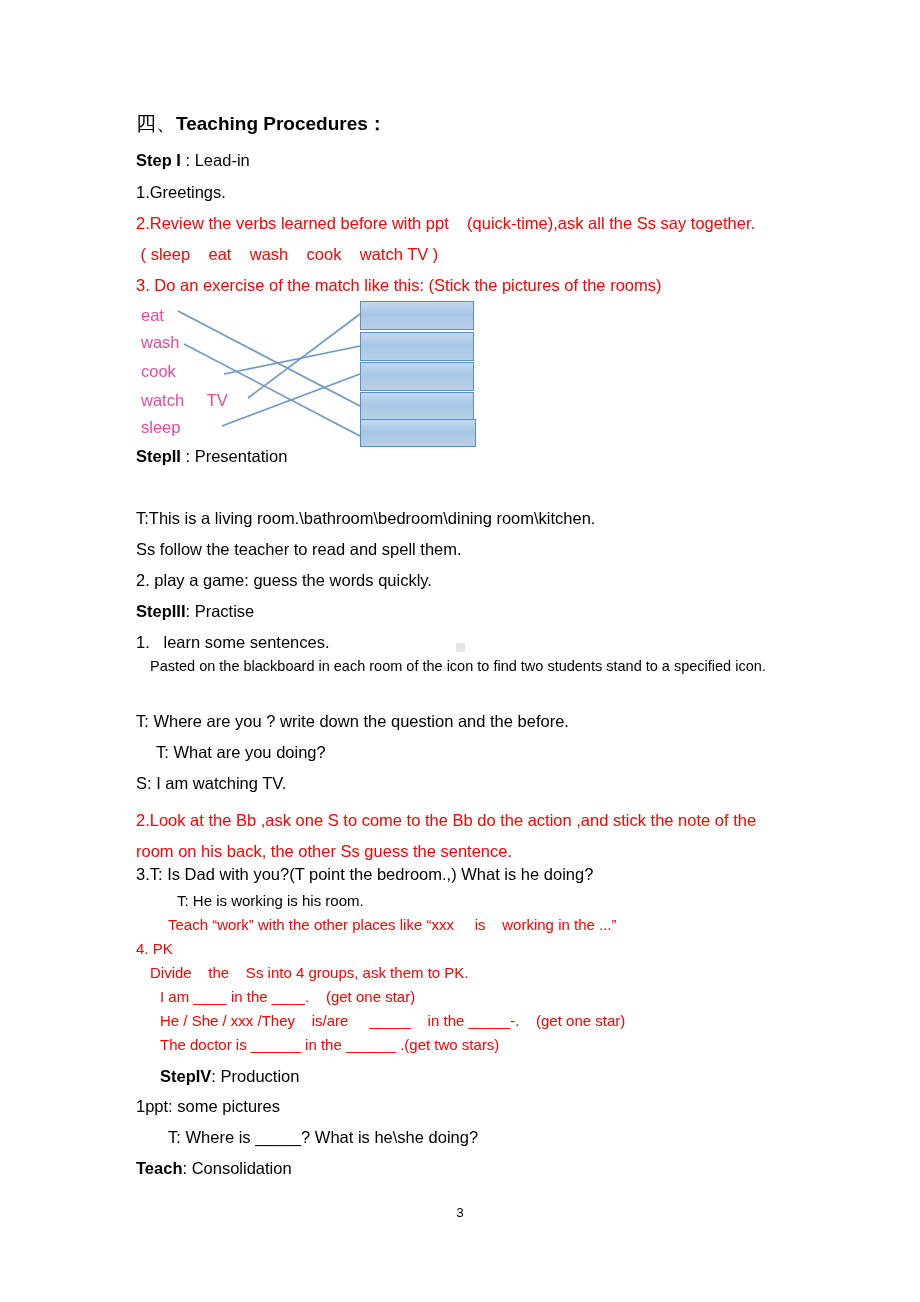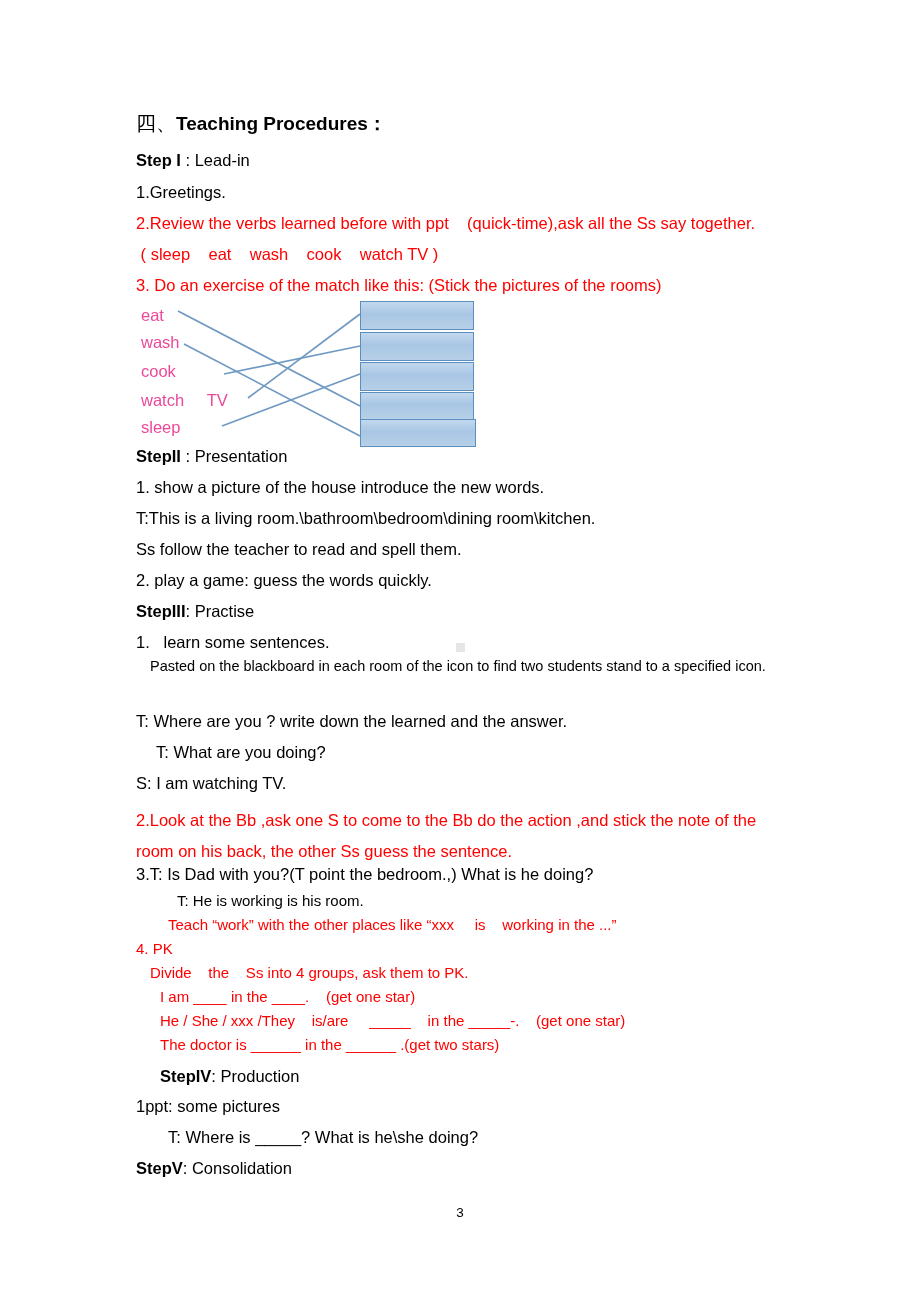--- a/index.html
+++ b/index.html
@@ -178,23 +178,20 @@
     <div class="box" style="left:224px; top:36px;  width:114px; height:29px;"></div>
     <div class="box" style="left:224px; top:66px;  width:114px; height:29px;"></div>
     <div class="box" style="left:224px; top:96px;  width:114px; height:28px;"></div>
     <div class="box" style="left:224px; top:123px; width:116px; height:28px;"></div>
   </div>
 
   <div class="content" style="top:448px;">
     <div class="ln"><span class="bb">StepII</span><span class="nb"> : Presentation</span></div>
   </div>
 
-  <div class="content" style="top:479px;">
-    <div class="ln">1. show a picture of the house introduce the new words.</div>
-  </div>
   <div class="content" style="top:510px;">
     <div class="ln">T:This is a living room.\bathroom\bedroom\dining room\kitchen.</div>
   </div>
   <div class="content" style="top:541px;">
     <div class="ln">Ss follow the teacher to read and spell them.</div>
   </div>
   <div class="content" style="top:572px;">
     <div class="ln">2. play a game: guess the words quickly.</div>
   </div>
 
@@ -206,21 +203,21 @@
     <div class="ln">1.   learn some sentences.</div>
   </div>
 
   <div class="artifact" style="left:456px; top:643px;"></div>
 
   <div class="content" style="top:657px; width:648px;">
     <div class="ln small" style="text-indent:14px;">Pasted on the blackboard in each room of the icon to find two students stand to a specified icon.</div>
   </div>
 
   <div class="content" style="top:713px;">
-    <div class="ln">T: Where are you ? write down the learned and the answer.</div>
+    <div class="ln">T: Where are you ? write down the question and the before.</div>
   </div>
   <div class="content" style="top:744px;margin-left:20px;">
     <div class="ln">T: What are you doing?</div>
   </div>
   <div class="content" style="top:775px;">
     <div class="ln">S: I am watching TV.</div>
   </div>
 
   <div class="content" style="top:805px; width:650px;">
     <div class="ln red" style="line-height:1.85; white-space:normal;">2.Look at the Bb ,ask one S to come to the Bb do the action ,and stick the note of the room on his back, the other Ss guess the sentence.</div>
@@ -261,18 +258,18 @@
   </div>
 
   <div class="content" style="top:1098px;">
     <div class="ln">1ppt: some pictures</div>
   </div>
   <div class="content" style="top:1129px;">
     <div class="ln">       T: Where is _____? What is he\she doing?</div>
   </div>
 
   <div class="content" style="top:1160px;">
-    <div class="ln"><span class="bb">StepV</span><span class="nb">: Consolidation</span></div>
+    <div class="ln"><span class="bb">Teach</span><span class="nb">: Consolidation</span></div>
   </div>
 
   <div id="pagenum">3</div>
 
 </div>
 
 </body></html>

